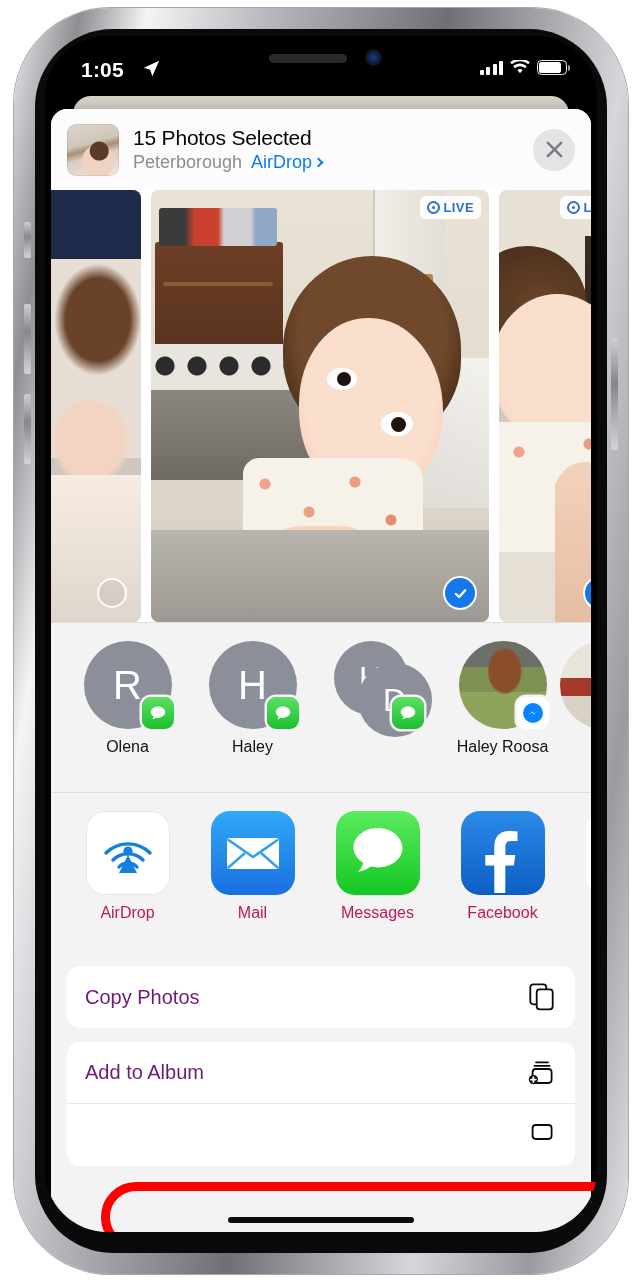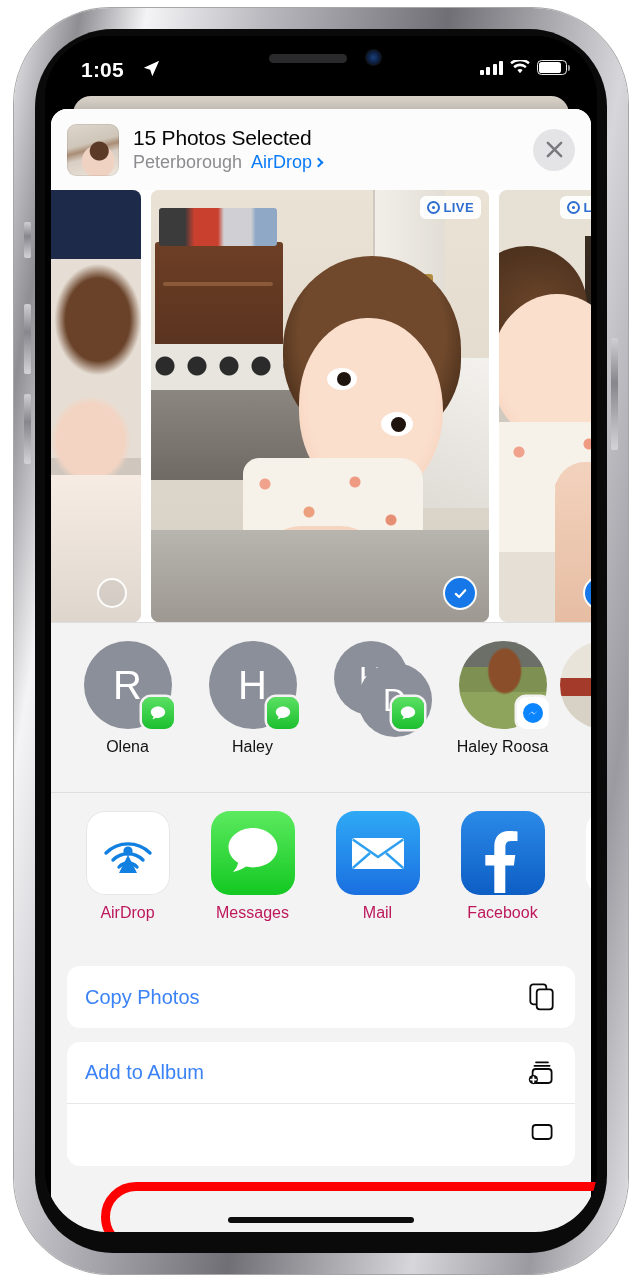--- a/index.html
+++ b/index.html
@@ -280,21 +280,21 @@
   .ic-messages { background: linear-gradient(180deg,#5cea5f,#13c822); }
   .ic-mail { background: linear-gradient(180deg,#2fa9f6,#1a6fe0); }
   .ic-facebook { background: linear-gradient(180deg,#2b8ae8,#0d5ec4); }
   .ic-messenger { background: #fff; }
 
   
   .actions { padding: 14px 16px 0 16px; background: #f3f3f3; }
   .group { background: #fff; border-radius: 13px; overflow: hidden; margin-bottom: 14px; }
   .row {
     height: 62px; display: flex; align-items: center; justify-content: space-between;
-    padding: 0 18px; font-size: 20px; color: #3b82f6;
+    padding: 0 18px; font-size: 20px; color: #701a75;
     border-bottom: 1px solid #e7e7e7;
   }
   .row:last-child { border-bottom: none; }
   .row-icon { width: 30px; height: 30px; display:flex; align-items:center; justify-content:center; }
 
   
   .highlight-oval {
     position: absolute; left: 56px; top: 1146px;
     width: 532px; height: 70px;
     border: 9px solid #FF0000; border-radius: 38px;
@@ -502,37 +502,37 @@
                 <path d="M33 56a12 12 0 0 1 18 0"></path>
               </g>
               <circle cx="42" cy="40" r="4.6" fill="#1180e0"></circle>
               <path d="M42 44 L33 62 L51 62 Z" fill="#1180e0"></path>
             </svg>
           </div>
           <div class="app-label">AirDrop</div>
         </div>
 
         <div class="app">
-          <div class="app-icon ic-messages">
-            <svg width="84" height="84" viewBox="0 0 84 84">
-                <path d="M42 17c-13.5 0-24.5 8.6-24.5 19.3 0 6.3 3.8 11.9 9.6 15.5-.7 3.7-2.8 6.9-5.1 9.2 4.8-.8 9.7-3 12.9-5.4 2.2.5 4.6.8 7.1.8 13.5 0 24.5-8.6 24.5-19.3S55.5 17 42 17z" fill="#fff"></path>
-              </svg>
-          </div>
-          <div class="app-label">Messages</div>
-        </div>
-
-        <div class="app">
           <div class="app-icon ic-mail">
             <svg width="84" height="84" viewBox="0 0 84 84">
               <rect x="16" y="27" width="52" height="31" rx="2.5" fill="#fff"></rect>
               <path d="M16.8 28.5 L42 46 L67.2 28.5" fill="none" stroke="#2fa0f0" stroke-width="2.6"></path>
               <path d="M16.8 57 L34 42 M67.2 57 L50 42" fill="none" stroke="#2fa0f0" stroke-width="2.4"></path>
             </svg>
           </div>
           <div class="app-label">Mail</div>
+        </div>
+
+        <div class="app">
+          <div class="app-icon ic-messages">
+            <svg width="84" height="84" viewBox="0 0 84 84">
+                <path d="M42 17c-13.5 0-24.5 8.6-24.5 19.3 0 6.3 3.8 11.9 9.6 15.5-.7 3.7-2.8 6.9-5.1 9.2 4.8-.8 9.7-3 12.9-5.4 2.2.5 4.6.8 7.1.8 13.5 0 24.5-8.6 24.5-19.3S55.5 17 42 17z" fill="#fff"></path>
+              </svg>
+          </div>
+          <div class="app-label">Messages</div>
         </div>
 
         <div class="app">
           <div class="app-icon ic-facebook">
             <svg width="84" height="84" viewBox="0 0 84 84">
                 <path d="M50.5 30h6V20.6c-1-.2-4.6-.5-8.7-.5-8.6 0-14.5 5.4-14.5 15.3V44h-9v10.6h9V82h11V54.6h8.6L54.3 44h-9.9v-7.6c0-3.1.8-6.4 6.1-6.4z" fill="#fff"></path>
               </svg>
           </div>
           <div class="app-label">Facebook</div>
         </div>

